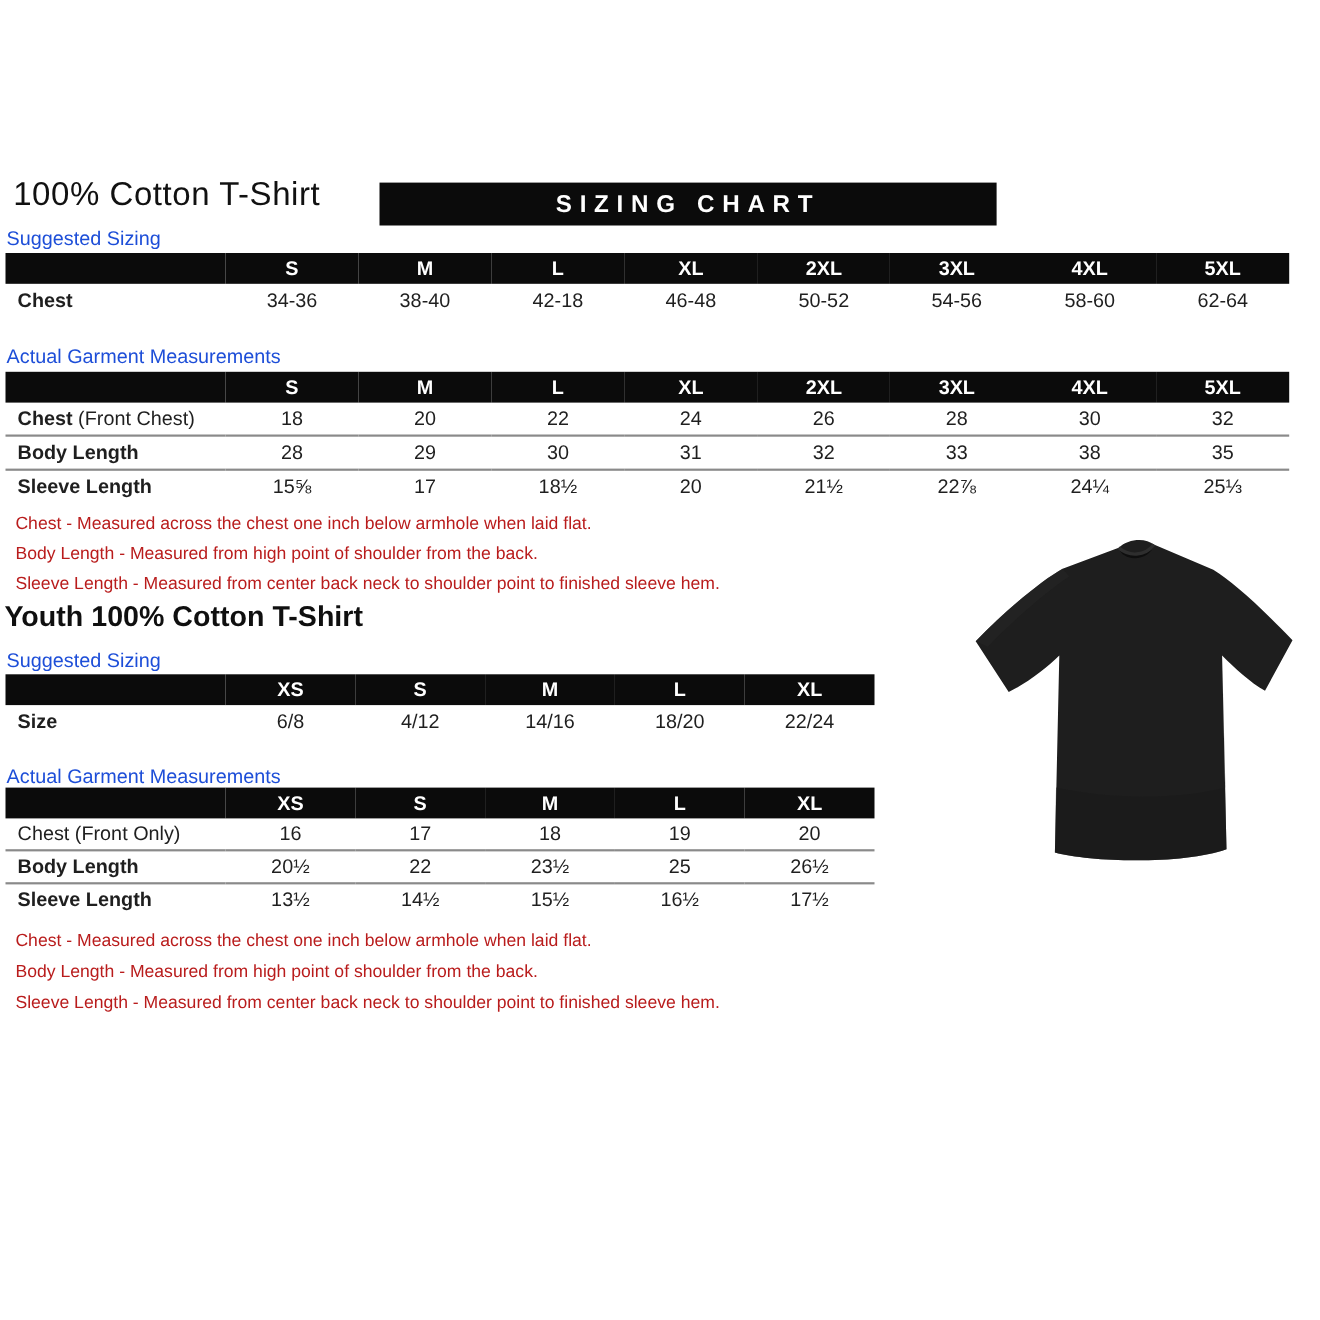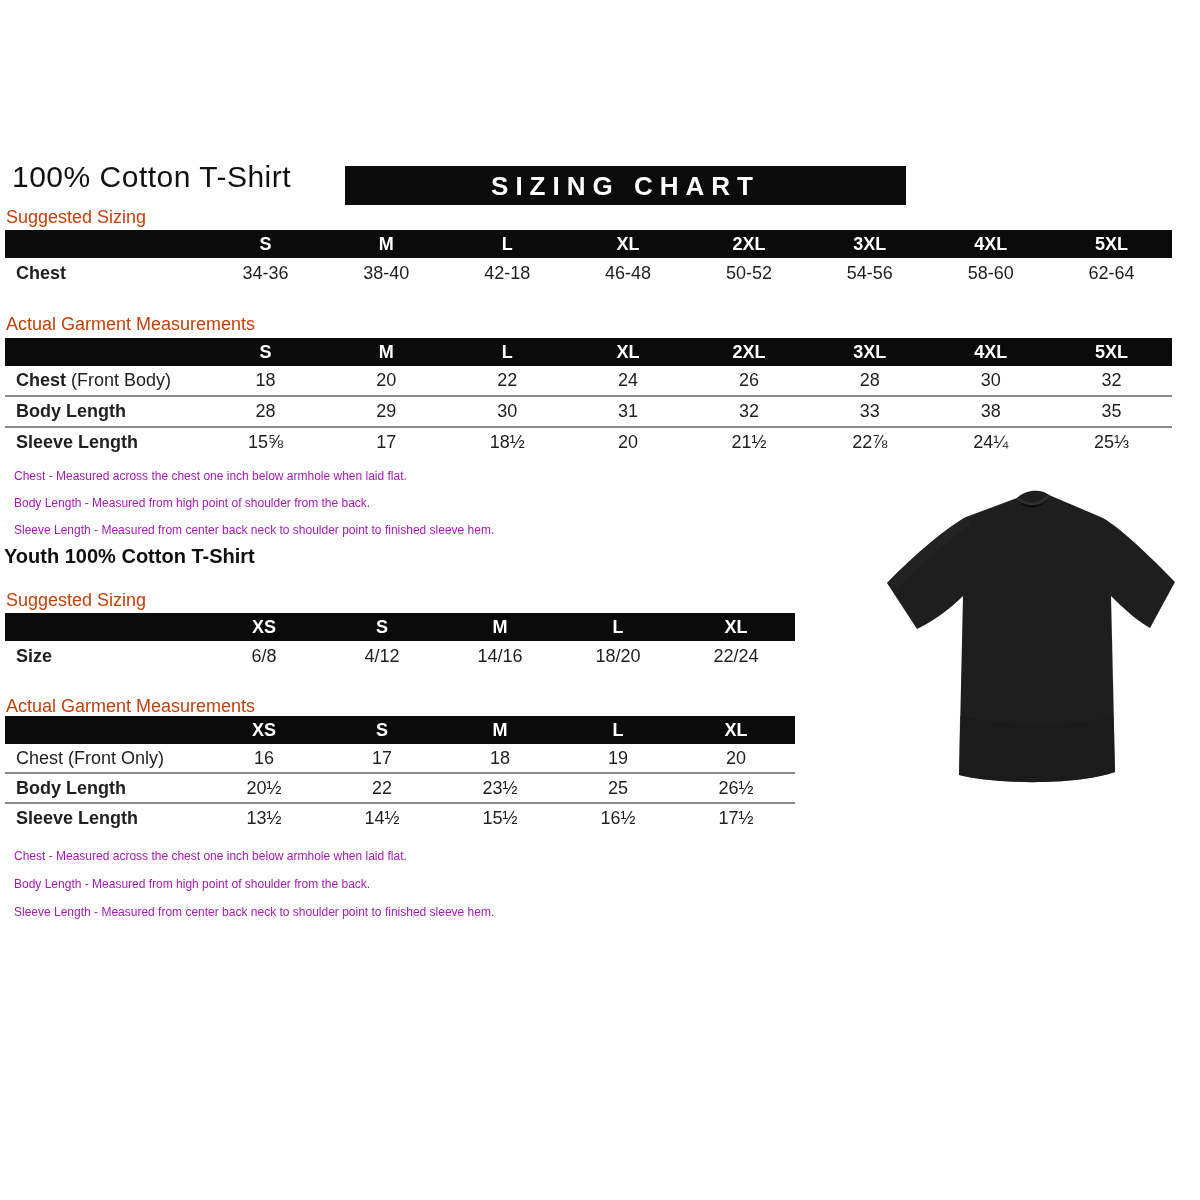--- a/index.html
+++ b/index.html
@@ -2,46 +2,46 @@
 <html><head>
 <meta charset="utf-8">
 <style>
   html,body{margin:0;padding:0;background:#fff;}
   body{font-family:"Liberation Sans","DejaVu Sans",sans-serif;color:#1a1a1a;}
   .page{position:relative;width:1200px;height:1164px;background:#ffffff;overflow:hidden;}
   .abs{position:absolute;}
 
   .main-title{left:12px;top:160px;font-size:30px;font-weight:400;letter-spacing:0.5px;color:#111;}
   .banner{left:345px;top:166px;width:561px;height:39px;background:#0b0b0b;color:#ffffff;
-          font-size:26px;font-weight:bold;letter-spacing:7px;text-align:center;line-height:40px;}
-
-  .section-label{font-size:18px;color:#c2410c;}
+          font-size:22px;font-weight:bold;letter-spacing:7px;text-align:center;line-height:40px;}
+
+  .section-label{font-size:18px;color:#1d4ed8;}
 
   table{border-collapse:collapse;table-layout:fixed;}
   th,td{padding:0;margin:0;}
   .size-table th{background:#0b0b0b;color:#ffffff;font-weight:bold;font-size:18px;
                  height:28px;text-align:center;vertical-align:middle;}
   .size-table td{font-size:18px;text-align:center;vertical-align:middle;color:#1f1f1f;margin-top:36px;}
   .t-adult{width:1167px;}
   .t-youth{width:790px;}
   .row-h30 td{height:31px;}
   .row-h29 td{height:29px;}
   .row-h28 td{height:28px;}
   .rowlabel{text-align:left !important;padding-left:11px !important;}
   .rowlabel .lbl{font-weight:bold;}
   .rowlabel .note{font-weight:400;}
   tr.sep td{border-bottom:2px solid #8a8a8a;}
 
-  .notes div{font-size:12px;color:#a21caf;}
+  .notes div{font-size:16px;color:#b91c1c;}
   .notes-adult{left:14px;top:463px;}
   .notes-adult div{line-height:27px;}
   .notes-youth{left:14px;top:842px;}
   .notes-youth div{line-height:28px;}
 
-  .youth-title{left:4px;top:545px;font-size:20px;font-weight:bold;color:#0f0f0f;}
+  .youth-title{left:4px;top:545px;font-size:26px;font-weight:bold;color:#0f0f0f;}
 
   .tshirt{left:876px;top:476px;width:314px;height:332px;}
 </style>
 </head>
 <body>
 
 <div class="page">
 
   <div class="abs main-title">100% Cotton T-Shirt</div>
   <div class="abs banner">SIZING CHART</div>
@@ -92,21 +92,21 @@
           <th>L</th>
           <th>XL</th>
           <th>2XL</th>
           <th>3XL</th>
           <th>4XL</th>
           <th>5XL</th>
         </tr>
     </thead>
     <tbody>
       <tr class="row-h29 sep">
-        <td class="rowlabel"><span class="lbl">Chest</span><span class="note"> (Front Body)</span></td>
+        <td class="rowlabel"><span class="lbl">Chest</span><span class="note"> (Front Chest)</span></td>
       <td>18</td>
           <td>20</td>
           <td>22</td>
           <td>24</td>
           <td>26</td>
           <td>28</td>
           <td>30</td>
           <td>32</td>
         </tr>
       <tr class="row-h29 sep">

